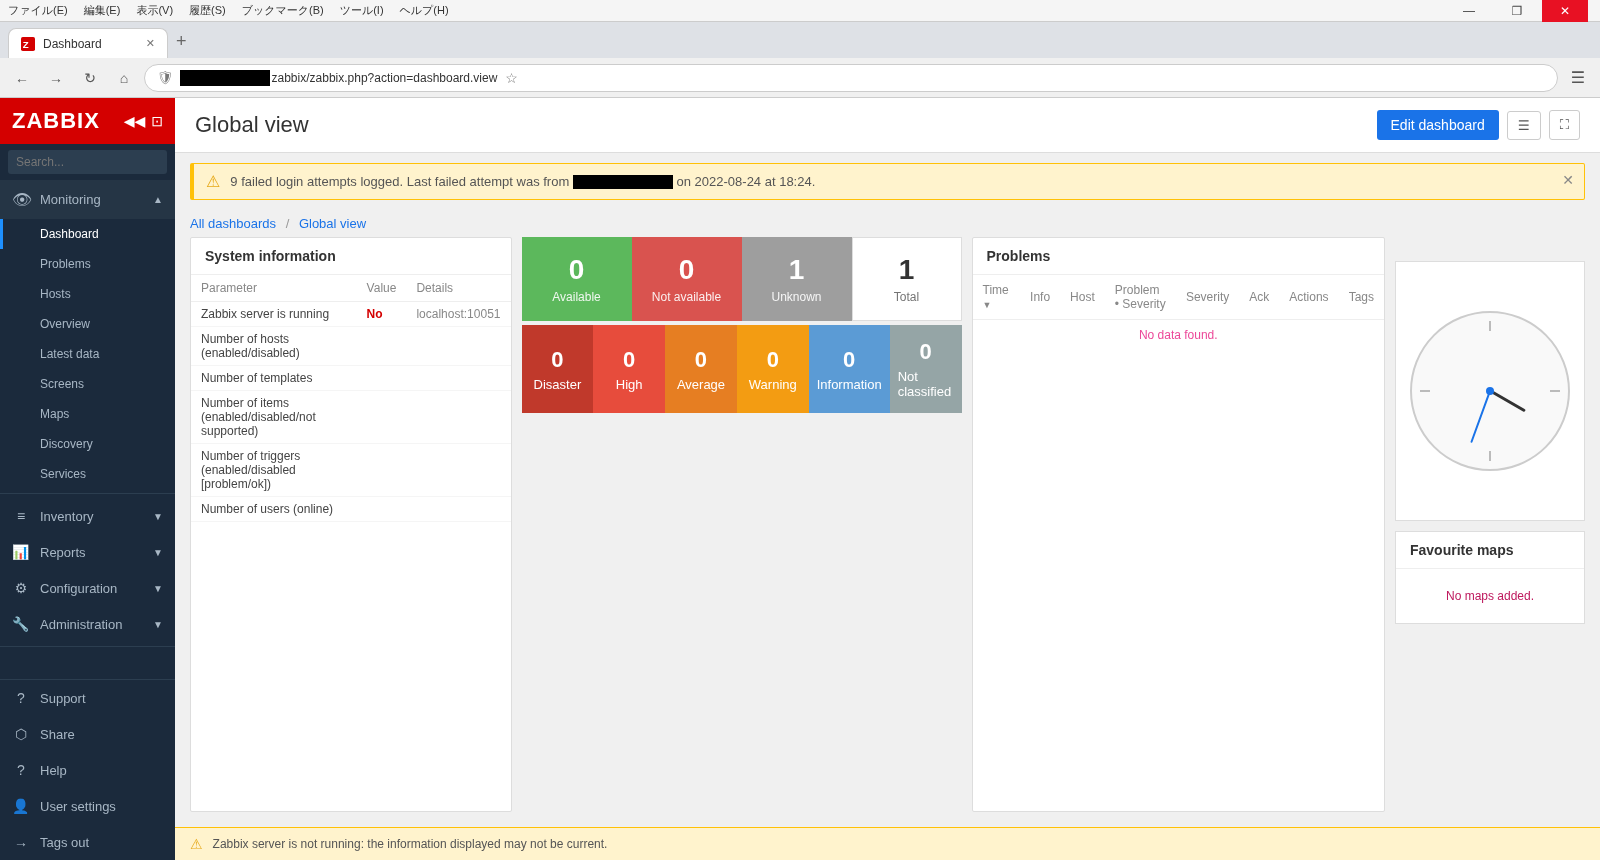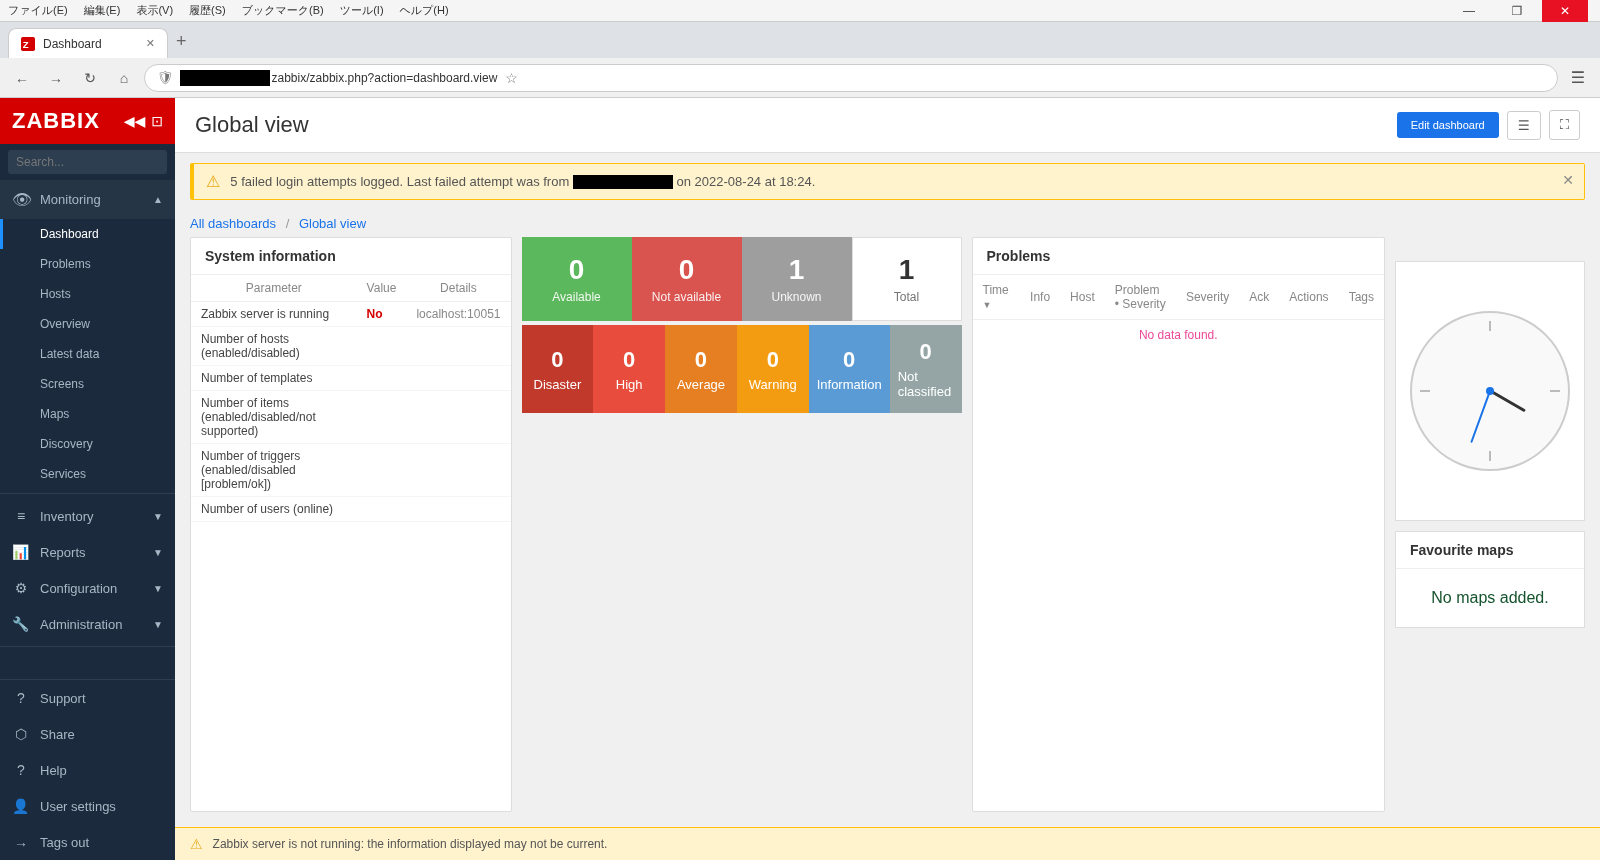--- a/index.html
+++ b/index.html
@@ -46,21 +46,21 @@
     .sidebar-divider { height: 1px; background: #2c3e50; margin: 4px 0; }
     .sidebar-bottom { margin-top: auto; border-top: 1px solid #2c3e50; }
 
     
     .main-content { flex: 1; background: #f0f0f0; overflow-y: auto; display: flex; flex-direction: column; }
 
     
     .top-bar { background: white; padding: 12px 20px; display: flex; align-items: center; justify-content: space-between; border-bottom: 1px solid #ddd; }
     .page-title { font-size: 22px; font-weight: 300; color: #333; }
     .top-bar-actions { display: flex; gap: 8px; align-items: center; }
-    .btn-primary { background: #1a73e8; color: white; border: none; padding: 7px 14px; border-radius: 3px; cursor: pointer; font-size: 11px; }
+    .btn-primary { background: #1a73e8; color: white; border: none; padding: 7px 14px; border-radius: 3px; cursor: pointer; font-size: 14px; }
     .btn-icon { background: white; border: 1px solid #ccc; padding: 6px 10px; border-radius: 3px; cursor: pointer; color: #555; }
 
     
     .alert-banner { background: #fff3cd; border: 1px solid #ffc107; border-left: 4px solid #ffc107; margin: 10px 15px; padding: 8px 12px; display: flex; align-items: center; gap: 10px; border-radius: 2px; position: relative; }
     .alert-banner .alert-icon { color: #e6a817; font-size: 16px; }
     .alert-banner .alert-text { font-size: 13px; color: #555; }
     .alert-banner .alert-redacted { background: #000; color: #000; display: inline-block; width: 100px; height: 14px; vertical-align: middle; }
     .alert-close { position: absolute; right: 10px; top: 8px; cursor: pointer; color: #888; font-size: 14px; }
 
     
@@ -71,21 +71,21 @@
 
     
     .dashboard-grid { display: flex; gap: 0; padding: 0 15px 15px; flex: 1; }
     .left-panel { flex: 1; display: flex; flex-direction: row; gap: 10px; }
     .right-panel { width: 200px; flex-shrink: 0; padding-left: 10px; margin-top: 24px; }
 
     
     .widget { background: white; border: 1px solid #ddd; border-radius: 2px; }
     .widget-header { padding: 10px 14px; font-size: 14px; font-weight: bold; color: #333; border-bottom: 1px solid #eee; }
     .sysinfo-table { width: 100%; border-collapse: collapse; font-size: 12px; }
-    .sysinfo-table th { color: #888; font-weight: normal; padding: 6px 10px; text-align: center; border-bottom: 1px solid #eee; }
+    .sysinfo-table th { color: #888; font-weight: normal; padding: 6px 10px; text-align: left; border-bottom: 1px solid #eee; }
     .sysinfo-table td { padding: 5px 10px; border-bottom: 1px solid #f5f5f5; color: #444; vertical-align: middle; }
     .sysinfo-table td.val-no { color: #d40000; font-weight: bold; }
     .sysinfo-table td.val-detail { color: #888; }
     .avail-tile { padding: 16px 20px; min-width: 110px; display: flex; flex-direction: column; align-items: center; justify-content: center; color: white; }
     .avail-tile .tile-num { font-size: 28px; font-weight: bold; margin-bottom: 4px; }
     .avail-tile .tile-label { font-size: 12px; opacity: 0.9; }
     .tile-green { background: #5cb85c; }
     .tile-red { background: #d9534f; }
     .tile-gray { background: #9e9e9e; }
     .tile-white { background: white; color: #333; border: 1px solid #ddd; }
@@ -111,21 +111,21 @@
 
     
     .clock-widget { background: white; border: 1px solid #ddd; padding: 10px; display: flex; align-items: center; justify-content: center; height: 260px; }
     .clock-face { position: relative; width: 160px; height: 160px; border-radius: 50%; border: 2px solid #ccc; background: #f9f9f9; }
     .clock-hand-hour { position: absolute; bottom: 50%; left: 50%; width: 3px; background: #333; transform-origin: bottom center; border-radius: 2px; margin-left: -1.5px; }
     .clock-hand-minute { position: absolute; bottom: 50%; left: 50%; width: 2px; background: #1a73e8; transform-origin: bottom center; border-radius: 2px; margin-left: -1px; }
     .clock-center { position: absolute; top: 50%; left: 50%; width: 8px; height: 8px; background: #1a73e8; border-radius: 50%; transform: translate(-50%, -50%); }
 
     
     .fav-maps { background: white; border: 1px solid #ddd; margin-top: 10px; }
-    .fav-maps-body { padding: 20px; color: #14532d; font-size: 16px; text-align: center; }
+    .fav-maps-body { padding: 20px; color: #be185d; font-size: 12px; text-align: center; }
 
     
     .bottom-warning { background: #fff3cd; border-top: 1px solid #ffc107; padding: 8px 15px; display: flex; align-items: center; gap: 10px; font-size: 12px; color: #555; }
 
     
     ::-webkit-scrollbar { width: 6px; }
     ::-webkit-scrollbar-track { background: #f1f1f1; }
     ::-webkit-scrollbar-thumb { background: #ccc; border-radius: 3px; }
   </style>
 </head>
@@ -265,21 +265,21 @@
         <div class="top-bar-actions">
           <button class="btn-primary">Edit dashboard</button>
           <button class="btn-icon">☰</button>
           <button class="btn-icon">⛶</button>
         </div>
       </div>
 
       <div class="alert-banner">
         <span class="alert-icon">⚠</span>
         <span class="alert-text">
-          <span>5 failed login attempts logged. Last failed attempt was from</span>
+          <span>9 failed login attempts logged. Last failed attempt was from</span>
           <span class="alert-redacted"></span>
           <span>on 2022-08-24 at 18:24.</span>
         </span>
         <span class="alert-close">✕</span>
       </div>
 
       <div class="breadcrumb">
         <a href="#">All dashboards</a>
         <span class="separator">/</span>
         <span class="current">Global view</span>

